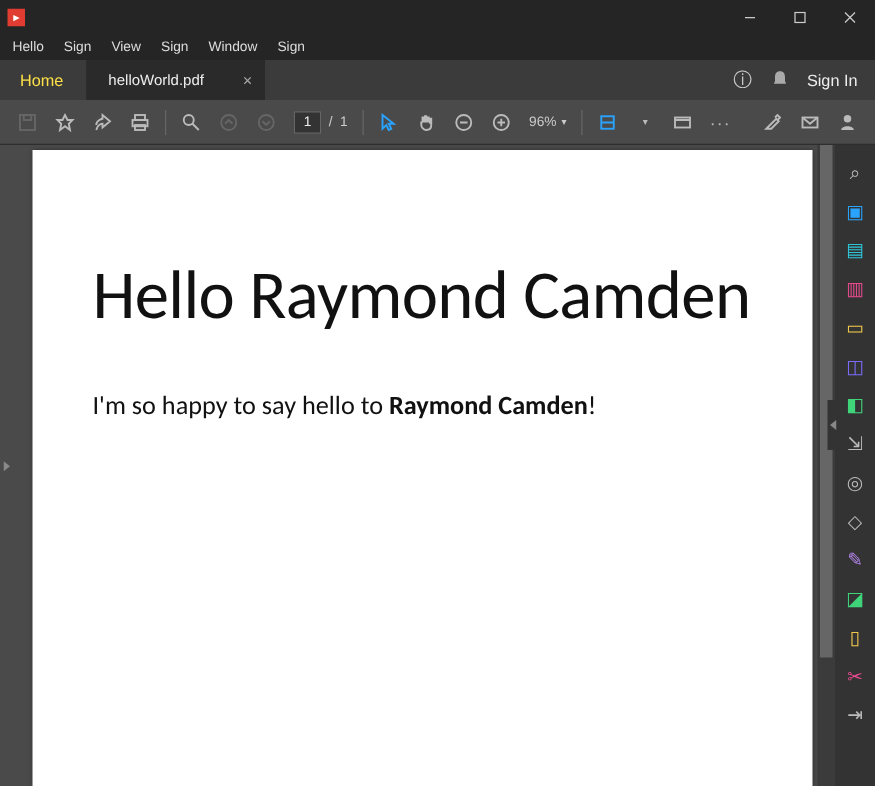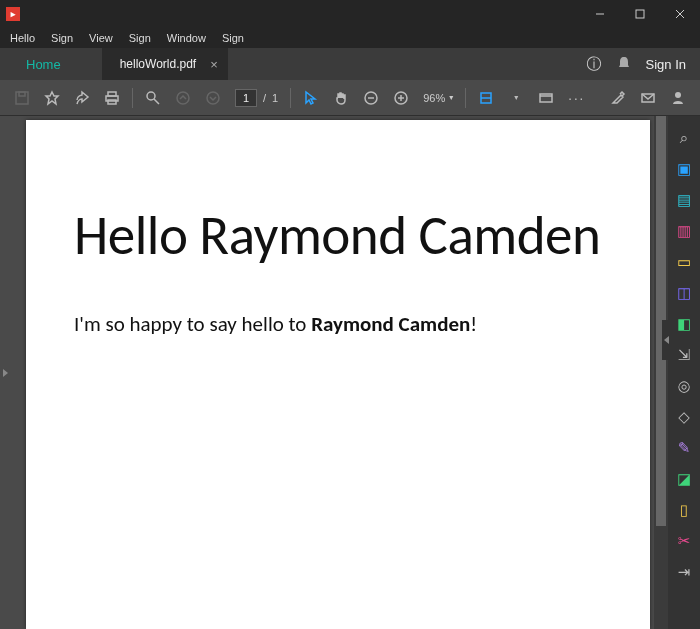--- a/index.html
+++ b/index.html
@@ -54,35 +54,35 @@
     }
     .menu-bar span { padding: 2px 6px; }
     
     .tab-row {
       height: 32px;
       background: #3b3b3b;
       display: flex;
       align-items: stretch;
     }
     .home-btn, .tools-btn {
-      padding: 0 26px;
-      display: flex;
-      align-items: center;
-      color: #14b8a6;
+      padding: 0 16px;
+      display: flex;
+      align-items: center;
+      color: #fde047;
       font-size: 13px;
     }
     .doc-tab {
       background: #2a2a2a;
       display: flex;
       align-items: center;
       padding: 0 10px 0 18px;
       color: #eee;
       font-size: 12px;
-      gap: 14px;
-      margin-left: 15px;
+      gap: 31px;
+      margin-left: 2px;
     }
     .tab-close { color: #aaa; font-size: 13px; }
     .tab-row .spacer { flex: 1; }
     .tab-right {
       display: flex;
       align-items: center;
       gap: 14px;
       padding-right: 14px;
       color: #ccc;
     }

